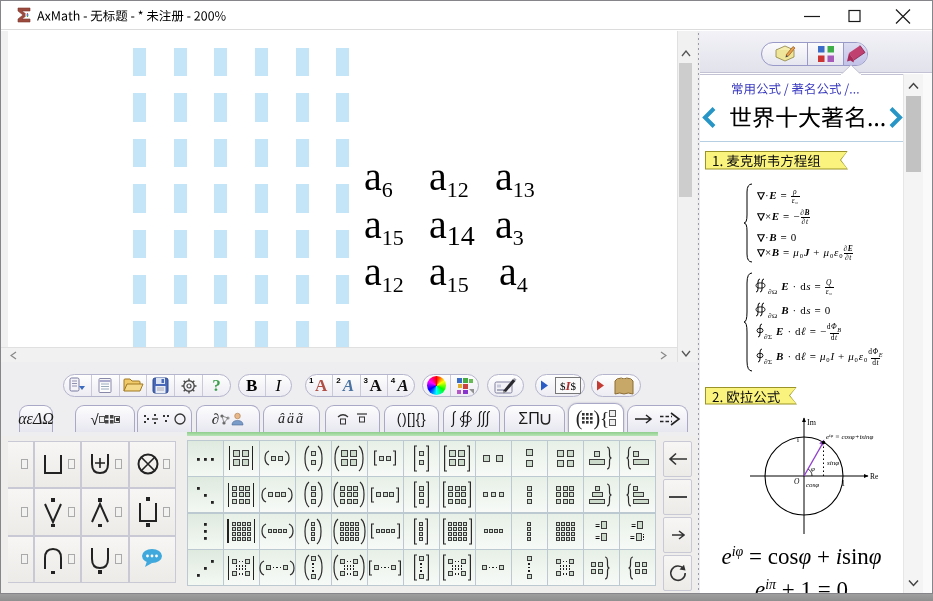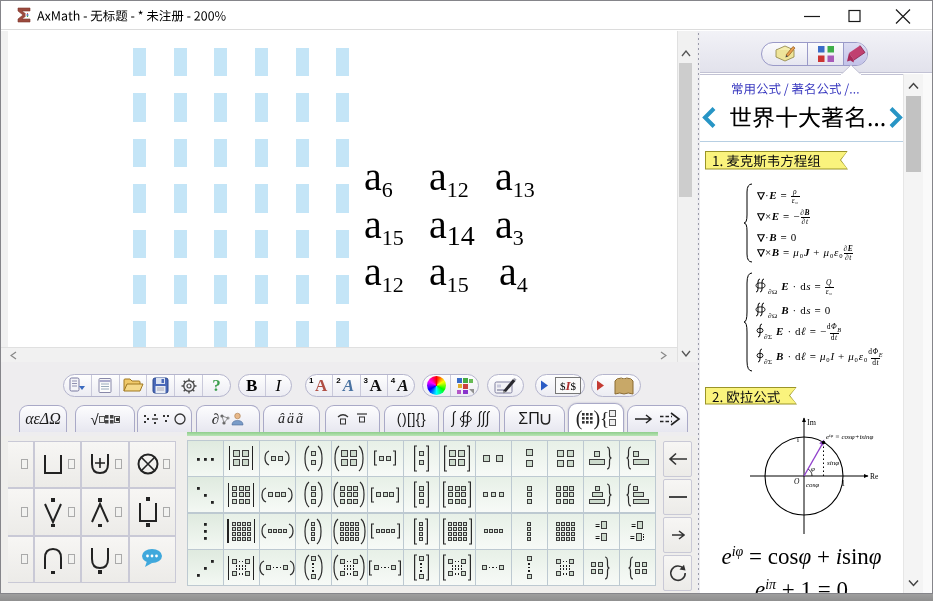--- a/index.html
+++ b/index.html
@@ -196,21 +196,21 @@
       </svg>
     </div>
 <div class="pcell">
       <svg width="22" height="19" viewBox="0 0 22 19">
 <path d="M4 3 Q9 1 11 3 L11 16 Q9 14 4 16 Z" fill="#e8d5a8" stroke="#8a6a30"></path>
 <path d="M18 3 Q13 1 11 3 L11 16 Q13 14 18 16 Z" fill="#d8c090" stroke="#8a6a30"></path>
 <path d="M4 3 L2 5 L2 18 Q7 16 11 18 Q15 16 20 18 L20 5 L18 3" fill="#c8a868" stroke="#8a6a30"></path>
       </svg>
     </div>
   </div>
-<div class="tab" style="left:19px;width:48px;font-size:14px;">
+<div class="tab" style="left:19px;width:34px;font-size:14px;">
     <span style="font-family:'Liberation Serif',serif;font-style:italic;font-size:16px">αεΔΩ</span>
   </div>
 <div class="tab" style="left:75px;width:60px;font-size:14px;">
     <span style="font-size:15px">√</span>
     <span style="display:inline-block;width:6px;height:7px;border:1px solid #555;background:#eee"></span>
     <svg width="9" height="9">
       <g fill="#444">
         <rect x="0" y="0" width="3.5" height="3.5"></rect>
         <rect x="5" y="0" width="3.5" height="3.5"></rect>
         <rect x="0" y="5" width="3.5" height="3.5"></rect>

